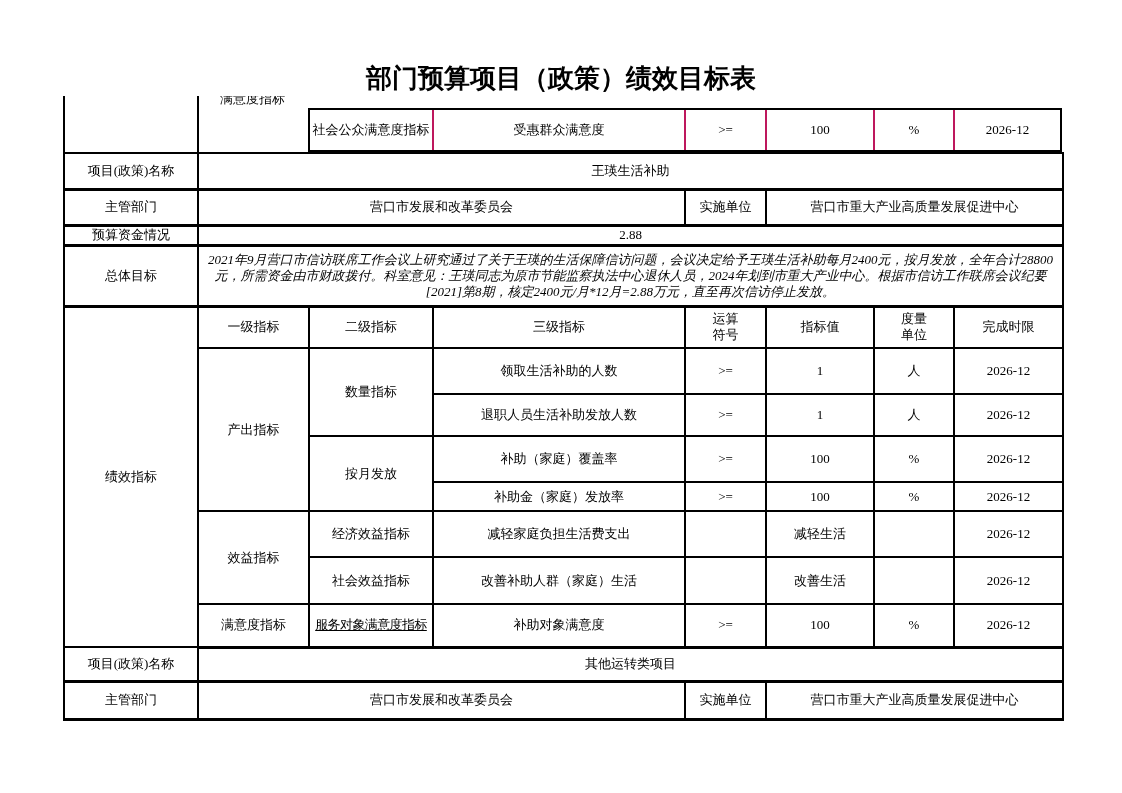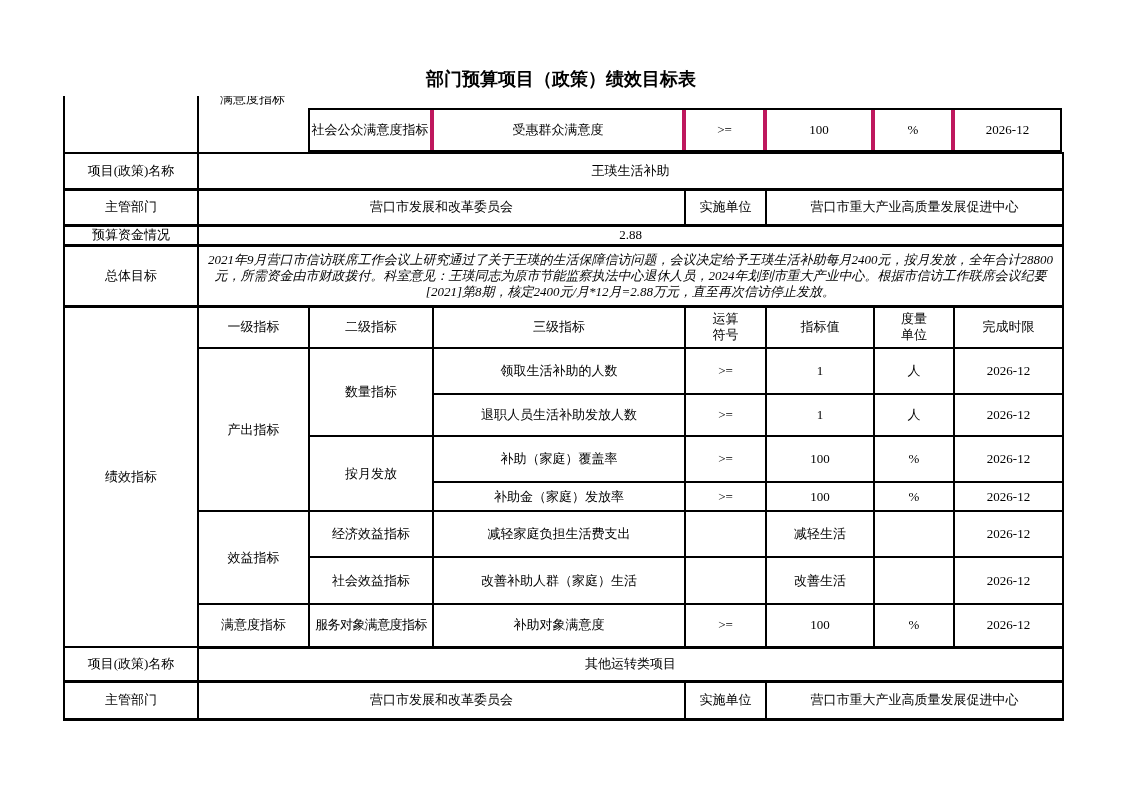--- a/index.html
+++ b/index.html
@@ -3,36 +3,36 @@
 <meta charset="utf-8">
 <style>
   html,body { margin:0; padding:0; background:#ffffff; }
   .page {
     position:relative; width:1122px; height:793px; background:#ffffff;
     font-family:"Liberation Serif","DejaVu Serif",serif; color:#000;
     overflow:hidden;
   }
   .title {
     position:absolute; top:63px; left:0; width:100%;
-    text-align:center; font-size:18px; font-weight:bold; line-height:32px;
+    text-align:center; font-size:26px; font-weight:bold; line-height:32px;
   }
 
   
   .fragment { position:absolute; left:63px; top:96px; width:999px; height:56px; overflow:hidden; }
   .frag-vline { position:absolute; top:0; width:2px; height:56px; background:#000; }
   .frag-cut {
     position:absolute; top:-4px; left:134px; width:111px;
     text-align:center; font-size:13px; line-height:14px;
   }
   .frag-box {
     position:absolute; left:245px; top:12px; width:754px; height:44px;
     display:flex; border:2px solid #000; box-sizing:border-box;
   }
   .frag-cell {
-    box-sizing:border-box; border-right:4px solid #be185d;
+    box-sizing:border-box; border-right:2px solid #be185d;
     display:flex; align-items:center; justify-content:center;
     font-size:13px; overflow:hidden;
   }
   .frag-cell:last-child { border-right:none; flex:1; }
   .fc1{width:124px} .fc2{width:252px} .fc3{width:81px} .fc4{width:108px} .fc5{width:80px}
 
   
   table.main {
     position:absolute; left:63px; top:152px; width:999px;
     border-collapse:collapse; table-layout:fixed;
@@ -40,21 +40,21 @@
   }
   table.main td {
     border:2px solid #000; text-align:center; vertical-align:middle;
     font-size:13px; padding:0 2px; overflow:hidden; line-height:16px;
   }
   tr.sep td { border-bottom-width:3px;margin-top:42px; }
   td.bb3 { border-bottom-width:3px; }
   td.hdr { white-space:pre-line; line-height:16px; }
   td.goal { text-align:center; line-height:20px; padding:0 8px;font-style:italic; }
   td.budget { text-align:right; padding-right:3px; }
-  td.shrink { font-size:12px; letter-spacing:-0.6px; padding:0; }
+  td.shrink { font-size:12px; letter-spacing:-0.6px; padding:0;text-decoration:underline; }
 </style>
 </head>
 <body>
 
 <div class="page">
 
   <div class="title">部门预算项目（政策）绩效目标表</div>
 
   <div class="fragment">
     <div class="frag-vline" style="left:0"></div>

